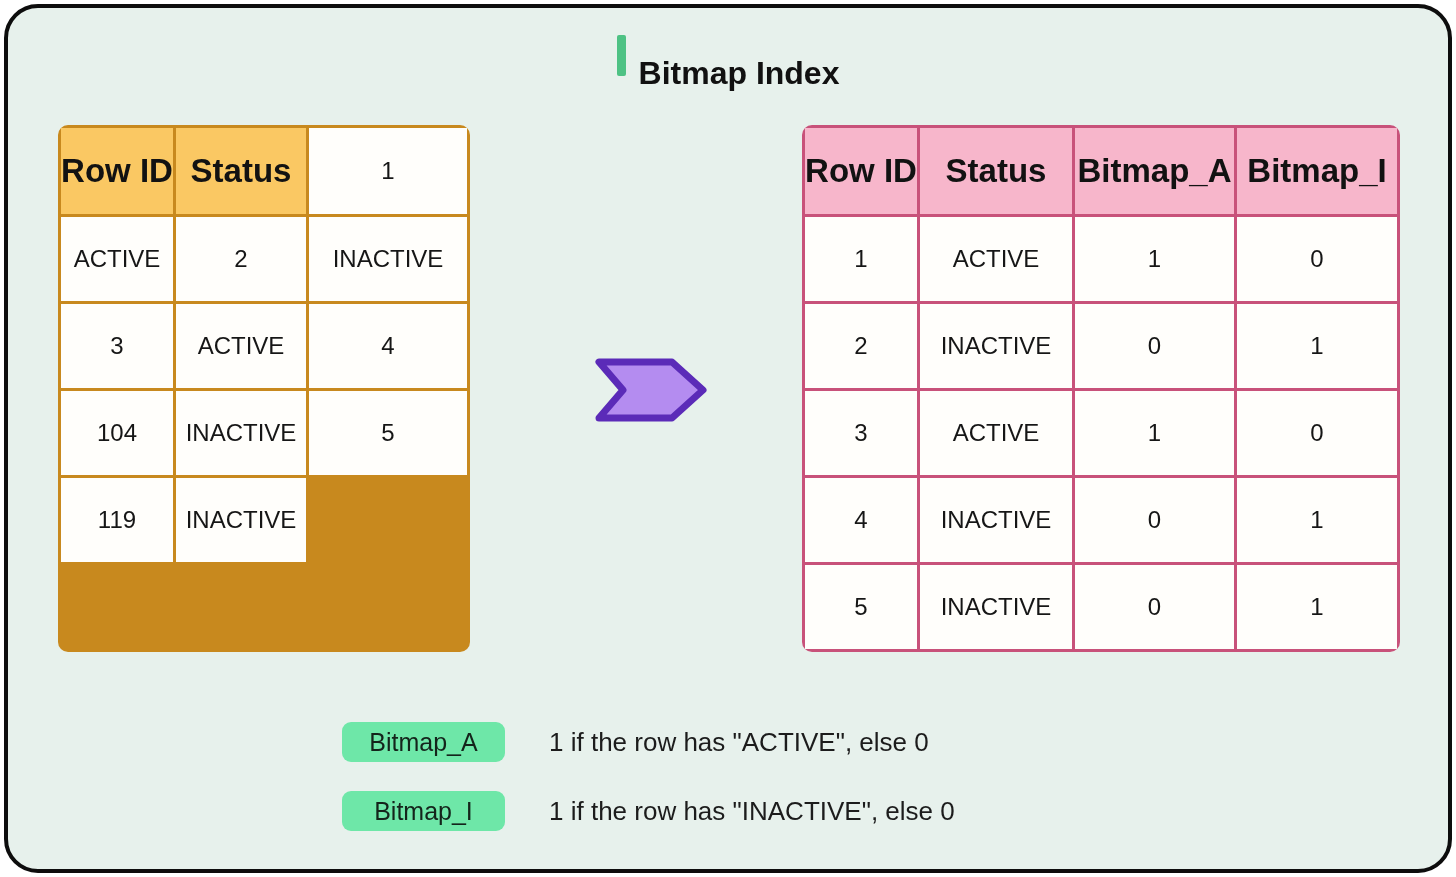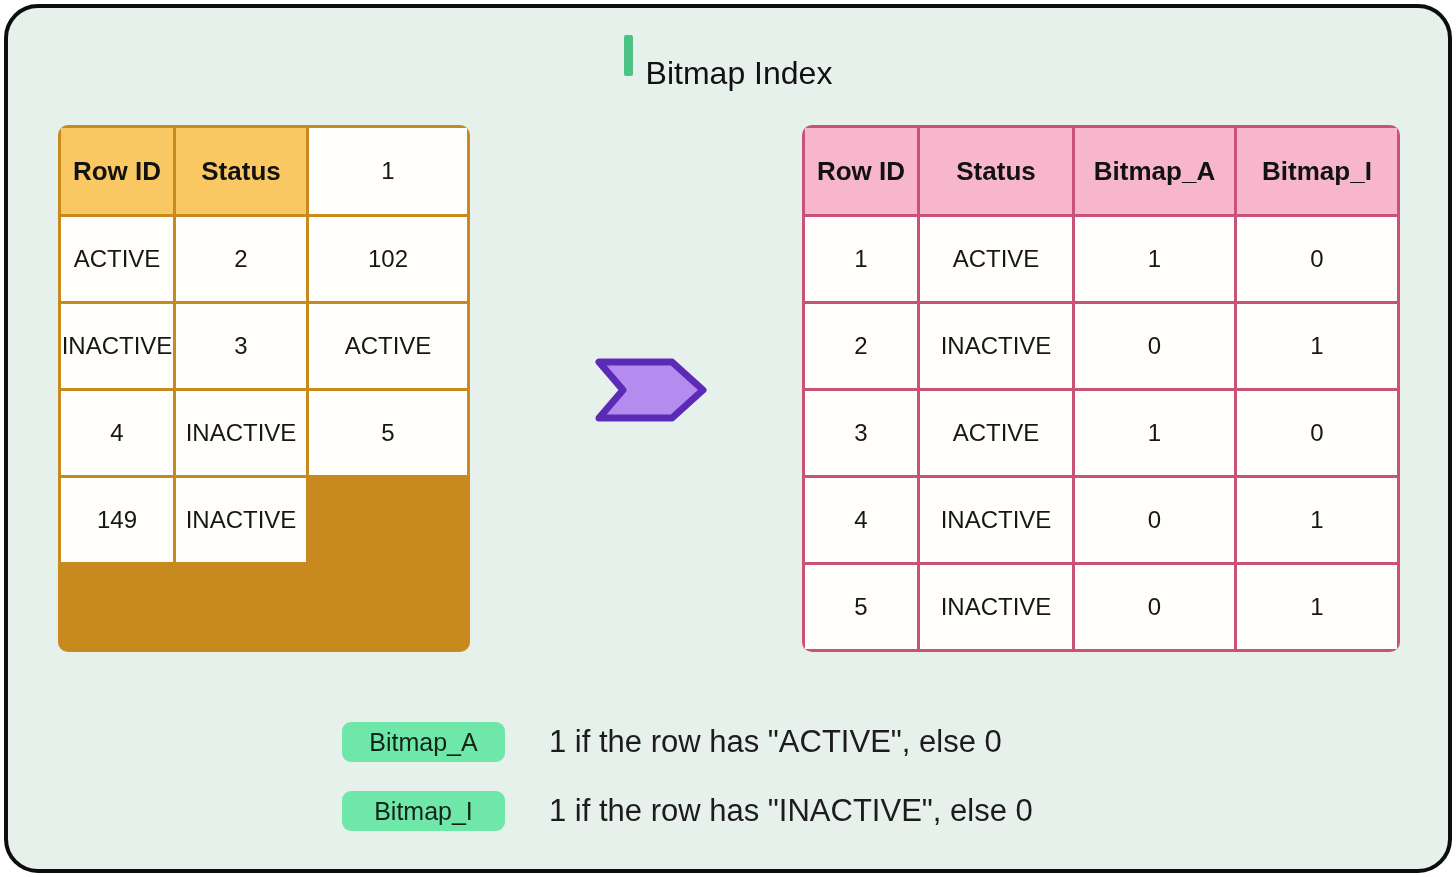--- a/index.html
+++ b/index.html
@@ -31,21 +31,21 @@
     gap: 13px;
   }
   .title-bar {
     width: 9px;
     height: 41px;
     background: #4EC284;
     border-radius: 2px;
   }
   .title-text {
     font-size: 32px;
-    font-weight: 400;
+    font-weight: 700;
     color: #111111;
     margin-top: 36px;
   }
   
   .dtable {
     position: absolute;
     display: grid;
     gap: 3px;
     padding: 3px;
     border-radius: 10px;
@@ -53,21 +53,21 @@
   .dtable .cell {
     display: flex;
     align-items: center;
     justify-content: center;
     background: #FFFEFB;
     font-size: 24px;
     color: #161616;
   }
   .dtable .cell.head {
     font-weight: 700;
-    font-size: 26px;
+    font-size: 33px;
     color: #121212;
   }
   .dtable.orange {
     left: 58px; top: 125px;
     grid-template-columns: 112px 130px 158px;
     grid-template-rows: 86px repeat(5, 84px);
     background: #C8891E;
   }
   .dtable.orange .cell.head { background: #FAC863; }
   .dtable.pink {
@@ -98,21 +98,21 @@
     background: #6EE7A8;
     border-radius: 9px;
     display: flex;
     align-items: center;
     justify-content: center;
     font-size: 25px;
     color: #14241b;
   }
   .legend-desc {
     margin-left: 44px;
-    font-size: 31px;
+    font-size: 26px;
     color: #1c1c1c;
   }
 </style>
 </head>
 <body>
 
 <div class="canvas">
   <div class="frame"></div>
 
   <div class="title-row">
@@ -121,31 +121,31 @@
   </div>
 
   <div class="dtable orange">
     <div class="cell head">Row ID</div>
     <div class="cell head">Status</div>
 
     <div class="cell">1</div>
     <div class="cell">ACTIVE</div>
 
     <div class="cell">2</div>
-    <div class="cell">102</div>
     <div class="cell">INACTIVE</div>
 
     <div class="cell">3</div>
     <div class="cell">ACTIVE</div>
 
     <div class="cell">4</div>
+    <div class="cell">104</div>
     <div class="cell">INACTIVE</div>
 
     <div class="cell">5</div>
-    <div class="cell">149</div>
+    <div class="cell">119</div>
     <div class="cell">INACTIVE</div>
   </div>
 
   <div class="arrow-wrap">
     <svg width="115" height="68" viewBox="0 0 115 68">
       <polygon points="5,6 78,6 109,34 78,62 5,62 29,34" fill="#B48CF0" stroke="#5B2BB8" stroke-width="7" stroke-linejoin="round"></polygon>
     </svg>
   </div>
 
   <div class="dtable pink">

